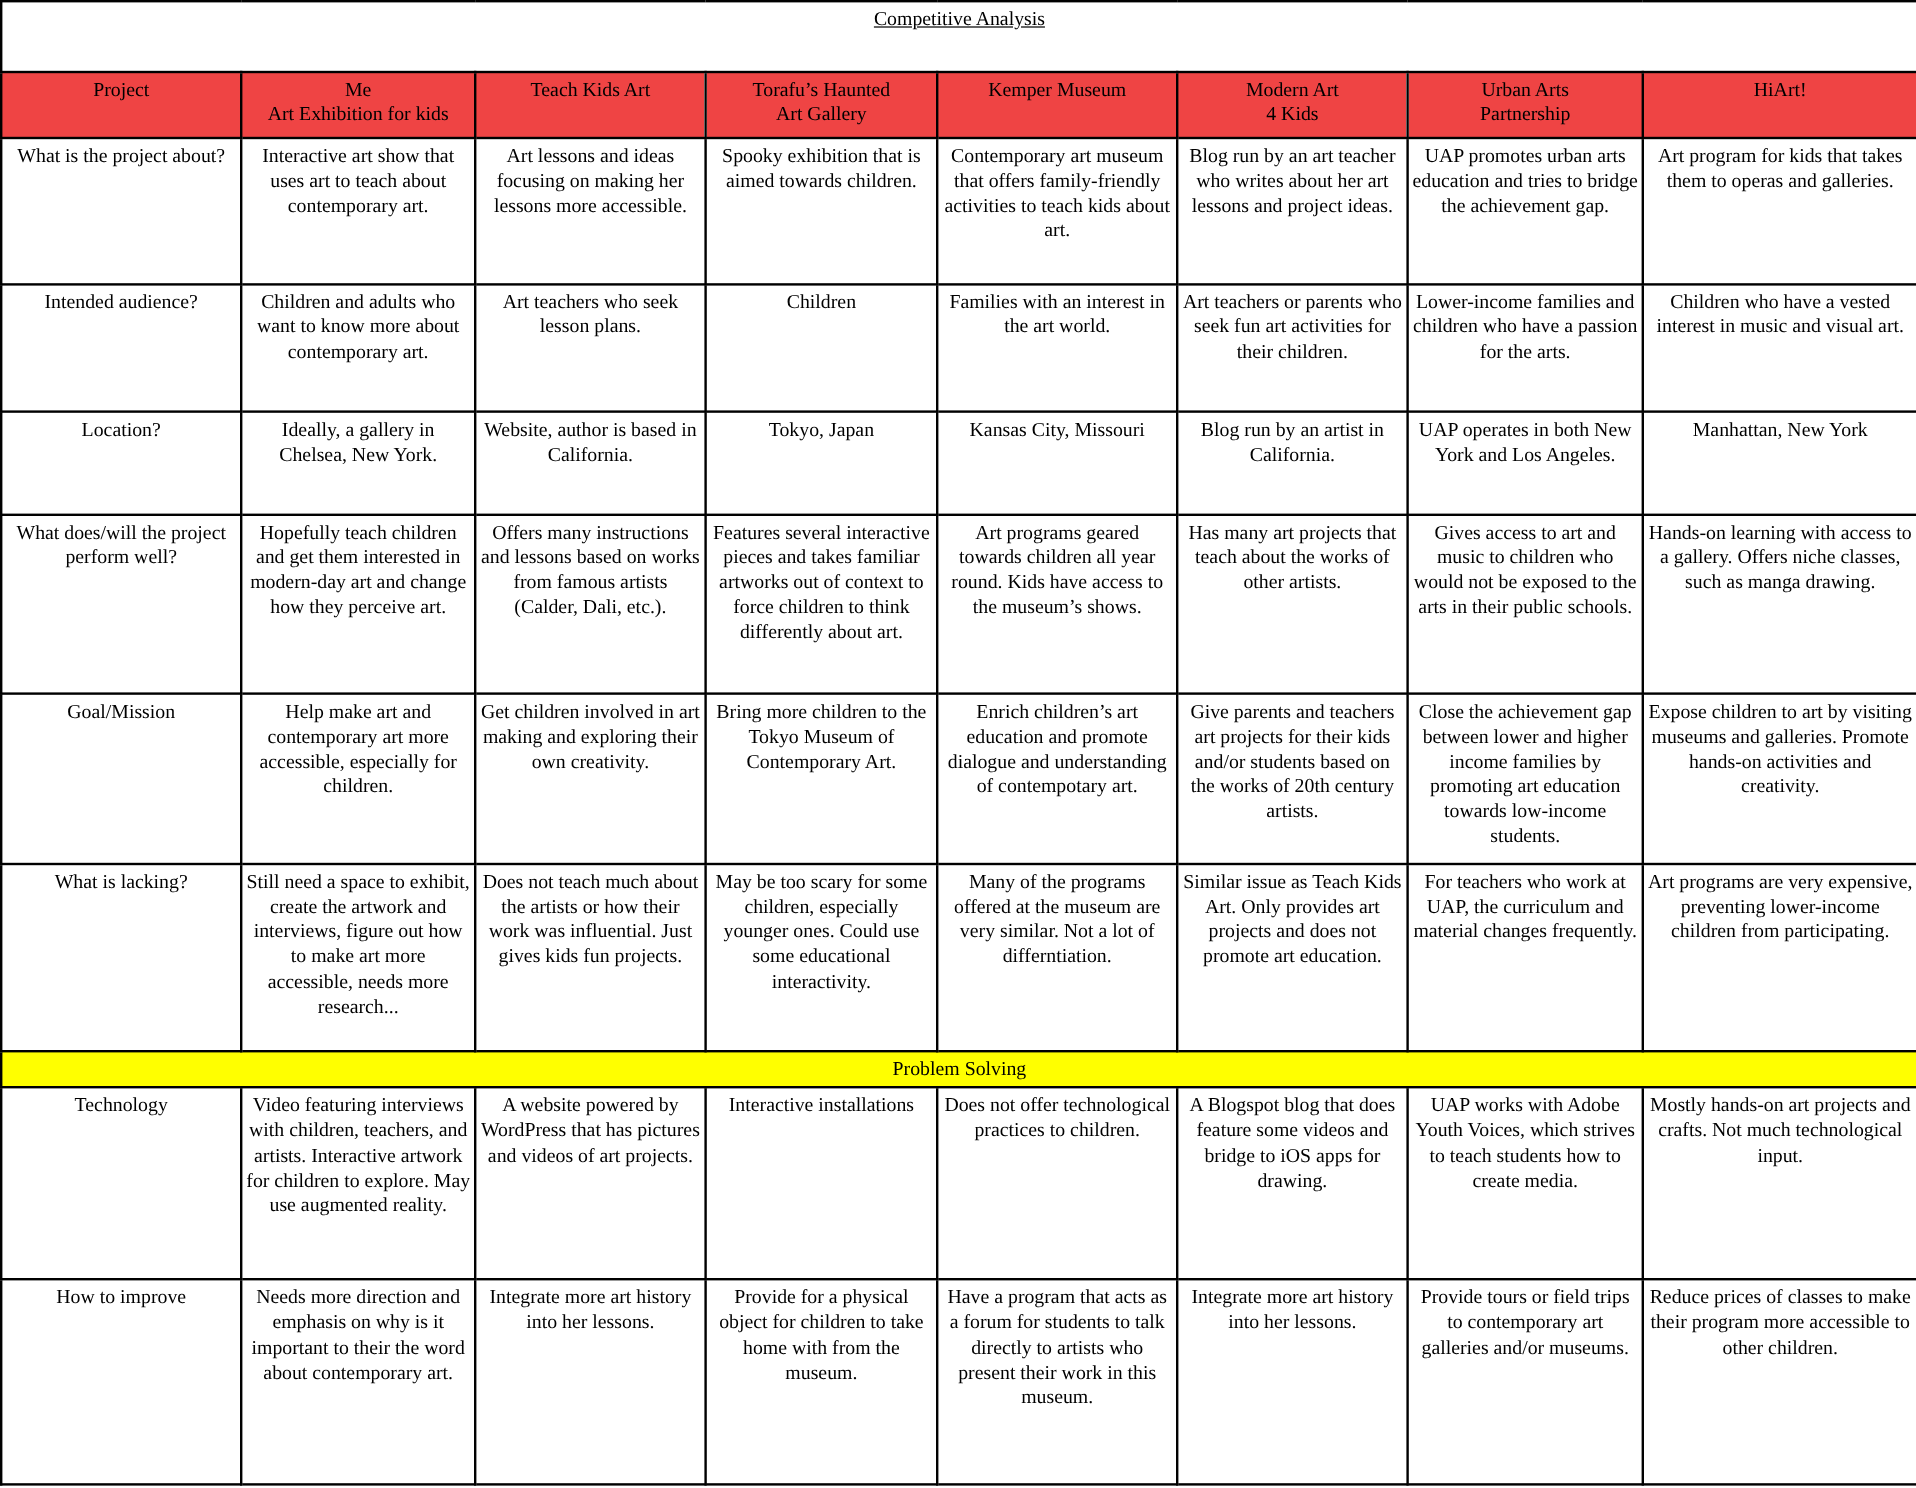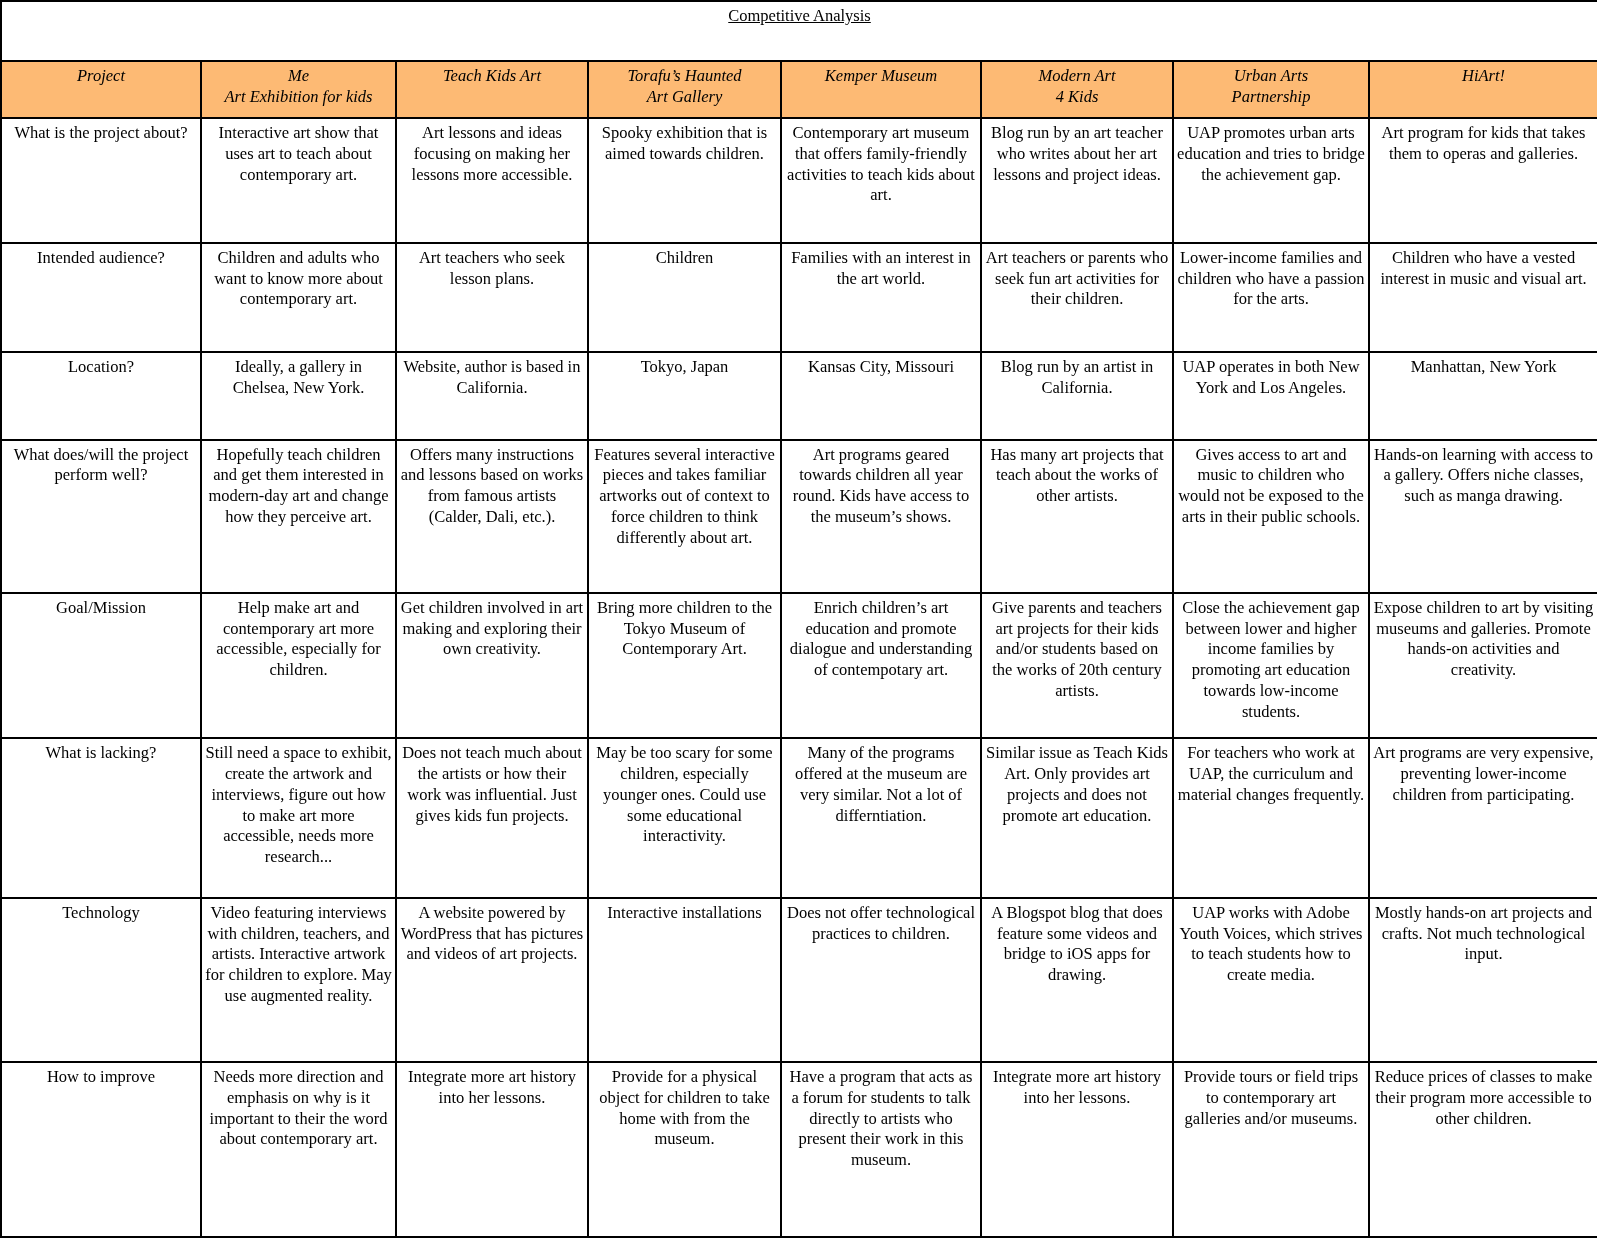--- a/index.html
+++ b/index.html
@@ -28,27 +28,26 @@
     word-wrap: break-word;
   }
   td.title-cell {
     font-size: 35px;
     padding: 4px 0 6px 0;
     vertical-align: middle;
     background: #ffffff;
     text-decoration: underline;
   }
   td.header-cell {
-    background: #fdba74;
+    background: #ef4444;
     color: #333333;
     white-space: pre-line;
     vertical-align: middle;
     font-size: 16.5px;
     padding: 3px 2px;
-    font-style: italic;
   }
   td.banner-cell {
     vertical-align: middle;
     font-size: 17px;
     padding: 1px 0;
   }
   td.label-cell {
     padding-top: 9px;
     font-size: 16.5px;
   }
@@ -151,20 +150,23 @@
     <td class="label-cell">What is lacking?</td>
     <td>Still need a space to exhibit, create the artwork and interviews, figure out how to make art more accessible, needs more research...</td>
     <td>Does not teach much about the artists or how their work was influential. Just gives kids fun projects.</td>
     <td>May be too scary for some children, especially younger ones. Could use some educational interactivity.</td>
     <td>Many of the programs offered at the museum are very similar. Not a lot of differntiation.</td>
     <td>Similar issue as Teach Kids Art. Only provides art projects and does not promote art education.</td>
     <td>For teachers who work at UAP, the curriculum and material changes frequently.</td>
     <td>Art programs are very expensive, preventing lower-income children from participating.</td>
   </tr>
 
+  <tr class="r-banner">
+    <td class="banner-cell" colspan="8" bgcolor="#ffff00">Problem Solving</td>
+  </tr>
 
   <tr style="height:150px">
     <td class="label-cell">Technology</td>
     <td>Video featuring interviews with children, teachers, and artists. Interactive artwork for children to explore. May use augmented reality.</td>
     <td>A website powered by WordPress that has pictures and videos of art projects.</td>
     <td>Interactive installations</td>
     <td>Does not offer technological practices to children.</td>
     <td>A Blogspot blog that does feature some videos and bridge to iOS apps for drawing.</td>
     <td>UAP works with Adobe Youth Voices, which strives to teach students how to create media.</td>
     <td>Mostly hands-on art projects and crafts. Not much technological input.</td>

